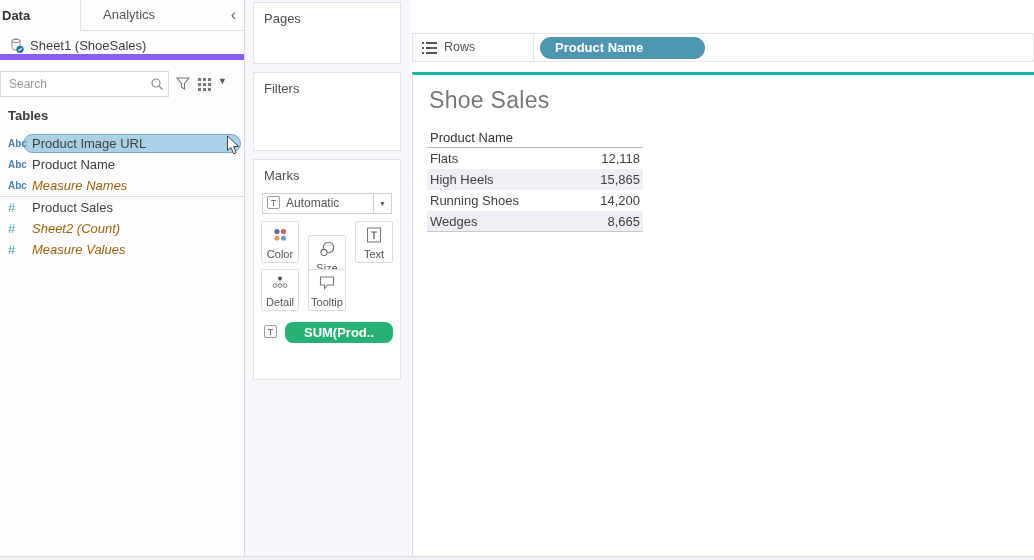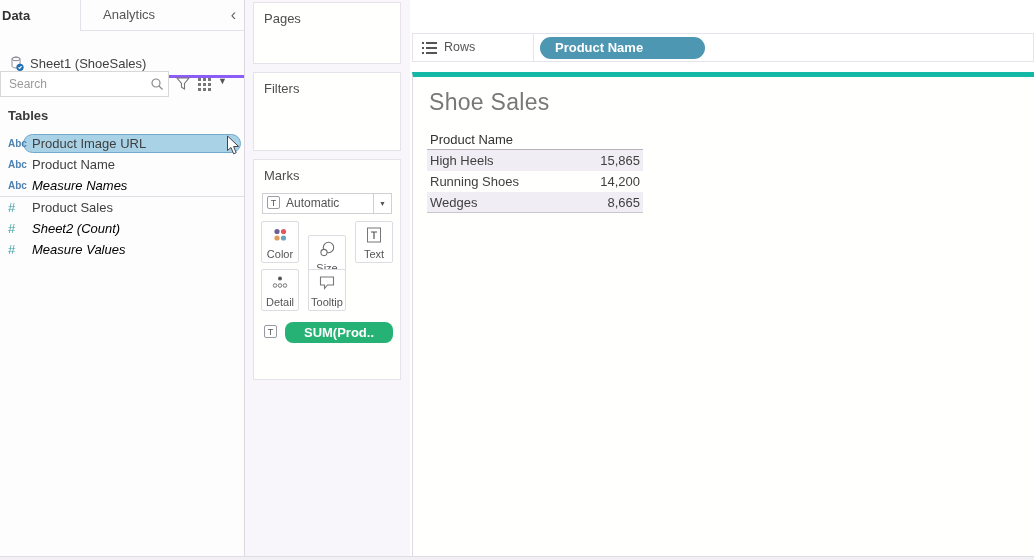--- a/index.html
+++ b/index.html
@@ -6,38 +6,38 @@
   html,body { width:1034px; height:560px; overflow:hidden; }
   body { font-family:"Liberation Sans","DejaVu Sans",sans-serif; background:#fff; }
   #app { position:relative; width:1034px; height:560px; background:#fff; }
 
   
   .left-pane { position:absolute; left:0; top:0; width:245px; height:556px; background:#fdfdfd; border-right:1px solid #dbd9df; }
   .tabs { position:absolute; left:0; top:0; width:100%; height:31px; }
   .tab-data { position:absolute; left:0; top:0; width:80px; height:31px; line-height:31px; padding-left:2px; font-size:13px; font-weight:bold; color:#333; background:#fdfdfd; }
   .tab-analytics { position:absolute; left:80px; top:0; right:0; height:31px; line-height:30px; padding-left:22px; font-size:13px; color:#555; border-left:1px solid #e4e2e8; border-bottom:1px solid #e4e2e8; background:#fdfdfd; }
   .collapse-btn { position:absolute; right:8px; top:0; height:31px; line-height:29px; font-size:16px; color:#666; cursor:default; }
-  .ds-row { position:absolute; left:0; top:49px; width:100%; height:29px; border-bottom:3px solid #8b5cf6; }
+  .ds-row { position:absolute; left:0; top:31px; width:100%; height:29px; border-bottom:6px solid #8b5cf6; }
   .ds-row svg { position:absolute; left:8px; top:6px; }
   .ds-label { position:absolute; left:30px; top:0; line-height:29px; font-size:13px; color:#3f3f3f; }
   .search-row { position:absolute; left:0; top:71px; width:100%; height:27px; }
   .search-input { position:absolute; left:0; top:0; width:169px; height:26px; border:1px solid #d8d8d8; background:#fff; font-size:12px; color:#333; padding:0 24px 0 8px; font-family:inherit; outline:none; }
   .search-input::placeholder { color:#9a9a9a; }
   .search-mag { position:absolute; left:150px; top:6px; }
   .icon-funnel { position:absolute; left:175px; top:5px; }
   .icon-grid { position:absolute; left:198px; top:7px; }
   .icon-caret { position:absolute; left:218px; top:5px; font-size:9px; color:#555; }
   .tables-label { position:absolute; left:8px; top:108px; font-size:13px; font-weight:bold; color:#3b3b3b; }
   .fields { position:absolute; left:0; top:133px; width:100%; }
   .field-row { position:relative; height:21px; width:100%; }
   .field-icon { position:absolute; left:8px; top:0; width:22px; line-height:21px; font-size:10px; font-weight:bold; }
   .field-icon.dim { color:#4e82b0; }
   .field-icon.meas { color:#3fa0a4; font-size:13px; font-weight:normal; }
   .field-label { position:absolute; left:32px; top:0; line-height:21px; font-size:13px; color:#3f3f3f; white-space:nowrap; }
-  .field-label.italic { font-style:italic; color:#000000; }
+  .field-label.italic { font-style:italic; color:#a16207; }
   .field-pill { position:absolute; left:23px; top:1px; width:218px; height:19px; background:#a9d2e6; border:1px solid #74a9cd; border-radius:10px; }
   .field-sep { height:1px; background:#e0dee4; width:100%; margin:0; }
 
   
   .mid-panel { position:absolute; left:245px; top:0; width:165px; height:556px; background:#f8f6fa; }
   .card { position:absolute; left:8px; width:148px; background:#fffffe; border:1px solid #e5e2e9; }
   .card-label { position:absolute; left:10px; top:8px; font-size:13px; color:#4e4e4e; }
   .card-pages { top:2px; height:62px; }
   .card-filters { top:72px; height:79px; }
   .card-marks { top:159px; height:221px; }
@@ -60,21 +60,21 @@
   
   .right { position:absolute; left:410px; top:0; right:0; height:556px; background:#fff; }
   .shelf { position:absolute; left:2px; right:0; height:29px; background:#fff; border:1px solid #e6e4ea; }
   .shelf-columns { top:2px; }
   .shelf-rows { top:33px; }
   .shelf svg { position:absolute; left:9px; top:7px; }
   .shelf-label { position:absolute; left:31px; top:0; line-height:27px; font-size:12.5px; color:#555; }
   .shelf-divider { position:absolute; left:120px; top:0; bottom:0; width:1px; background:#e6e4ea; }
   .rows-pill { position:absolute; left:127px; top:3px; width:165px; height:22px; background:#4e97b2; border-radius:11px; color:#fff; font-size:13px; font-weight:bold; line-height:22px; padding-left:15px; }
 
-  .canvas { position:absolute; left:2px; top:72px; right:0; bottom:0; background:#fffffe; border-left:1px solid #dedce2; border-top:5px solid #14b8a6;padding-left:12px; }
+  .canvas { position:absolute; left:2px; top:72px; right:0; bottom:0; background:#fffffe; border-left:1px solid #dedce2; border-top:3px solid #14b8a6;padding-left:12px; }
   .viz-title { position:absolute; left:16px; top:12px; font-size:23px; color:#787878; letter-spacing:0.3px; }
   .viz-table { position:absolute; left:14px; top:52px; width:216px; }
   .viz-header { height:21px; line-height:21px; font-size:13px; color:#333; padding-left:3px; border-bottom:1px solid #b5b3b9; }
   .viz-row { position:relative; height:21px; line-height:21px; font-size:13px; color:#3f3f3f; }
   .viz-row.band { background:#f0eef4; }
   .viz-row:last-child { border-bottom:1px solid #c9c7cd; }
   .viz-name { position:absolute; left:3px; top:0; }
   .viz-val { position:absolute; right:3px; top:0; text-align:right; }
 
   .bottom-strip { position:absolute; left:0; right:0; bottom:0; height:4px; background:#f2f0f5; border-top:1px solid #dfdde3; }
@@ -236,20 +236,24 @@
       </svg>
       <span class="shelf-label">Rows</span>
       <div class="shelf-divider"></div>
       <div class="rows-pill">Product Name</div>
     </div>
 
     <div class="canvas">
       <div class="viz-title">Shoe Sales</div>
       <div class="viz-table">
         <div class="viz-header">Product Name</div>
+        <div class="viz-row">
+          <span class="viz-name">Flats</span>
+          <span class="viz-val">12,118</span>
+        </div>
         <div class="viz-row band">
           <span class="viz-name">High Heels</span>
           <span class="viz-val">15,865</span>
         </div>
         <div class="viz-row">
           <span class="viz-name">Running Shoes</span>
           <span class="viz-val">14,200</span>
         </div>
         <div class="viz-row band">
           <span class="viz-name">Wedges</span>

